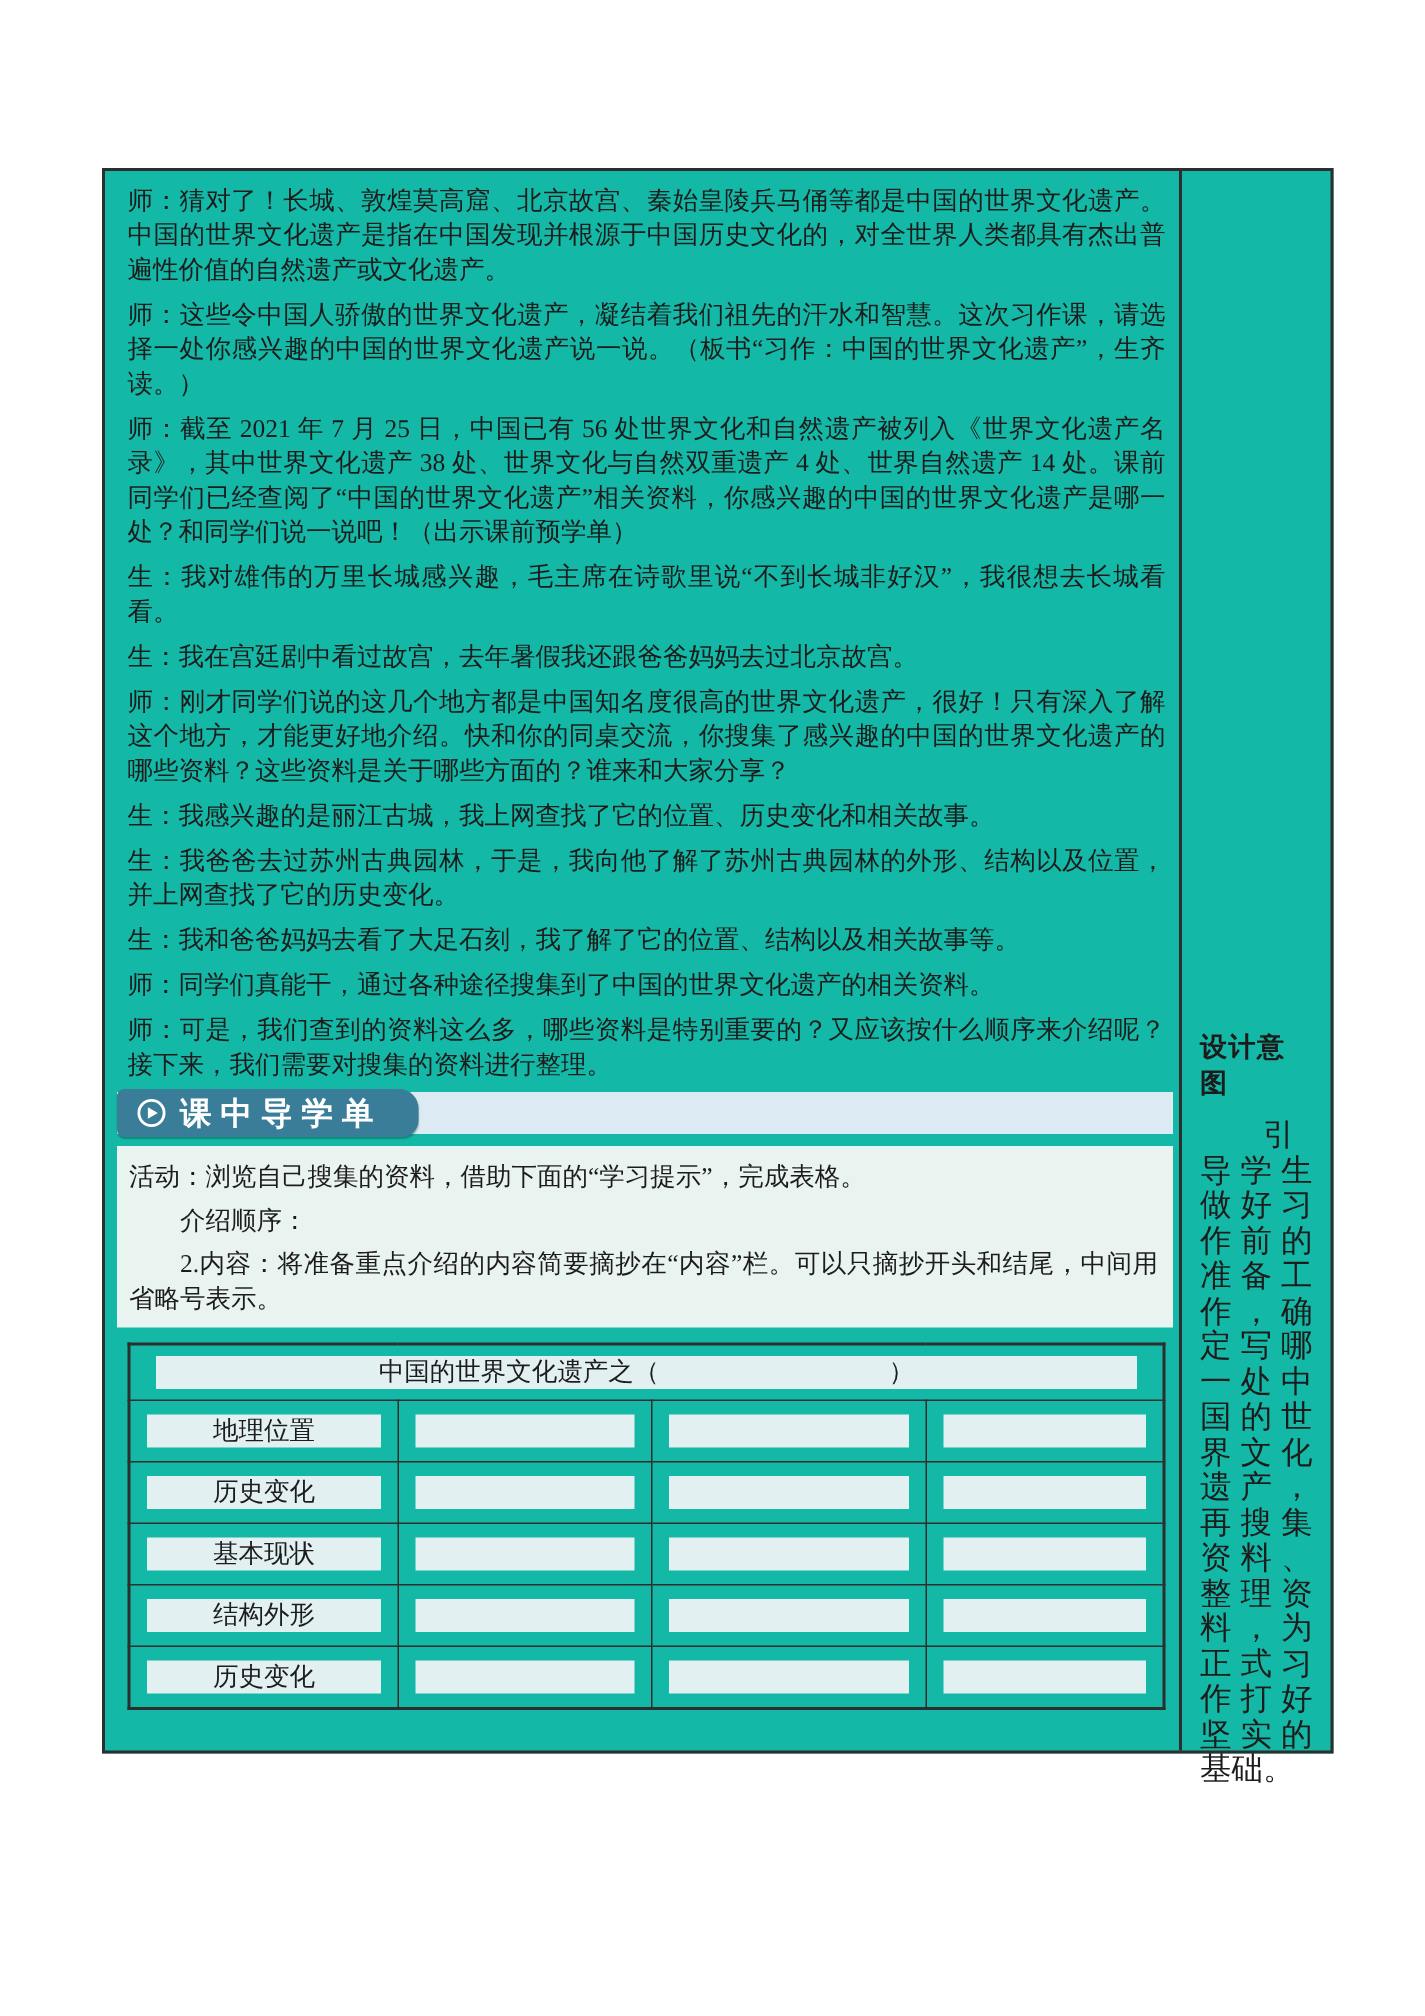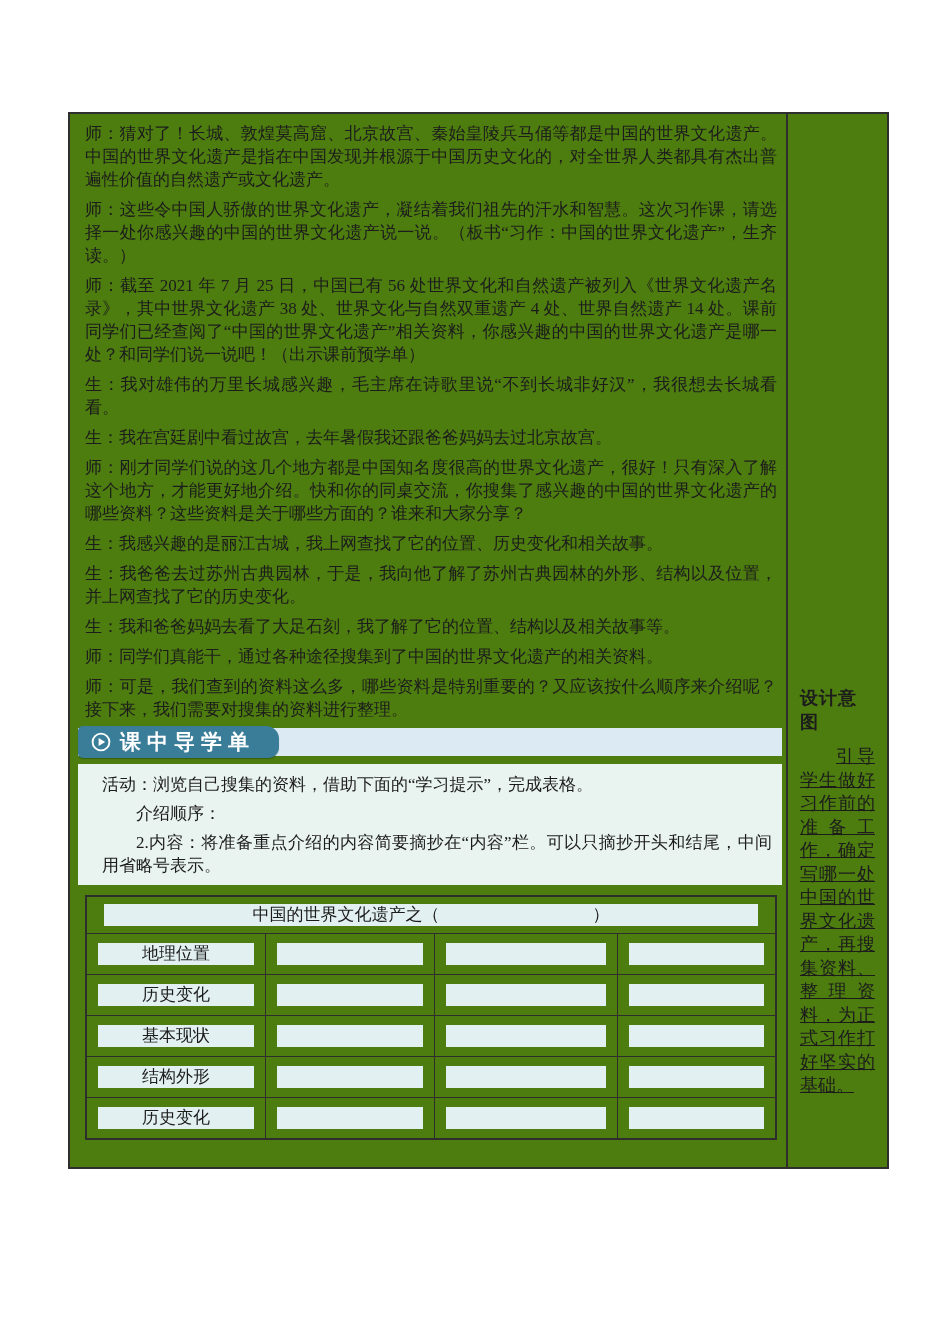--- a/index.html
+++ b/index.html
@@ -4,21 +4,21 @@
 <style>
   html,body{margin:0;padding:0;}
   body{
     width:950px;height:1344px;background:#ffffff;position:relative;
     font-family:"Liberation Serif","DejaVu Serif",serif;
     color:#1c1c1c;
     -webkit-font-smoothing:antialiased;
   }
   .doc{
     position:absolute;left:68px;top:112px;width:821px;height:1057px;
-    display:flex;border:2px solid #2e2e2e;box-sizing:border-box;background:#4d7c0f;
+    display:flex;border:2px solid #2e2e2e;box-sizing:border-box;background:#14b8a6;
   }
   .main{
     width:718px;box-sizing:border-box;border-right:2px solid #2e2e2e;
     padding:8px 9px 4px 15px;
   }
   .aside{
     flex:1;box-sizing:border-box;padding:572px 12px 0 12px;
   }
   .para{
     font-size:17px;line-height:23px;margin:0 0 7px 0;text-align:justify;
@@ -32,21 +32,21 @@
     background:#3a7d99;color:#ffffff;border-radius:5px 13px 11px 5px;
     display:inline-flex;align-items:center;padding:0 24px 0 13px;
     box-shadow:0 1px 1px rgba(0,0,0,0.25);
   }
   .banner-tab .label{
     font-size:21px;font-weight:bold;letter-spacing:6px;margin-left:9px;white-space:nowrap;
   }
   .play-icon{width:20px;height:20px;display:block;flex:0 0 auto;}
   
   .activity{
-    background:#e9f3f0;margin:1px -5px 10px -7px;padding:9px 10px 8px 24px;
+    background:#e9f3f0;margin:1px -5px 10px -7px;padding:9px 10px 8px 8px;
   }
   .activity .para{margin:0 0 6px 0;}
   .activity .para:last-child{margin-bottom:0;}
   .indent{text-indent:2em;}
   
   table.ws{
     width:100%;border-collapse:collapse;table-layout:fixed;margin-top:2px;
   }
   table.ws,table.ws td,table.ws th{
     border:1.5px solid #2e2e2e;
@@ -57,21 +57,21 @@
   .row-head th{height:32px;}
   .row-data td{height:32px;}
   .strip{
     background:#e2f0f1;margin:4px 7px;min-height:22px;
     display:flex;align-items:center;justify-content:center;
     font-size:17px;line-height:22px;white-space:pre;
   }
   .row-title .strip{margin:3px 13px;}
   
   .aside-title{font-size:18px;font-weight:bold;margin:0 0 11px 0;letter-spacing:1px;}
-  .aside-body{font-size:18px;line-height:23.5px;text-align:justify;text-indent:2em;margin:0;text-decoration:underline;}
+  .aside-body{font-size:21px;line-height:23.5px;text-align:justify;text-indent:2em;margin:0;}
 </style>
 </head>
 <body>
 
 <div class="doc">
 
   <div class="main">
 
     <p class="para">师：猜对了！长城、敦煌莫高窟、北京故宫、秦始皇陵兵马俑等都是中国的世界文化遗产。中国的世界文化遗产是指在中国发现并根源于中国历史文化的，对全世界人类都具有杰出普遍性价值的自然遗产或文化遗产。</p>
     <p class="para">师：这些令中国人骄傲的世界文化遗产，凝结着我们祖先的汗水和智慧。这次习作课，请选择一处你感兴趣的中国的世界文化遗产说一说。（板书“习作：中国的世界文化遗产”，生齐读。）</p>

